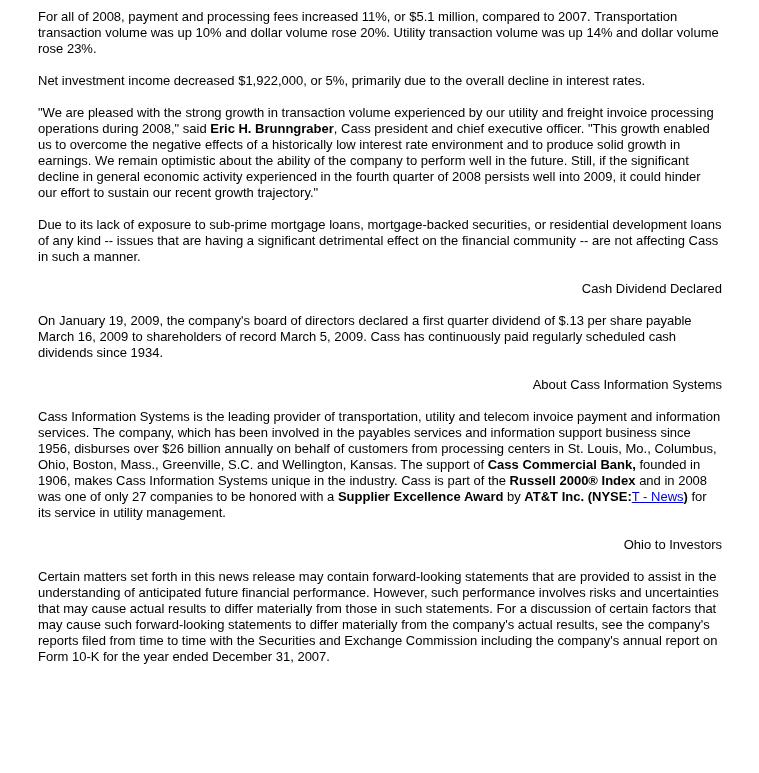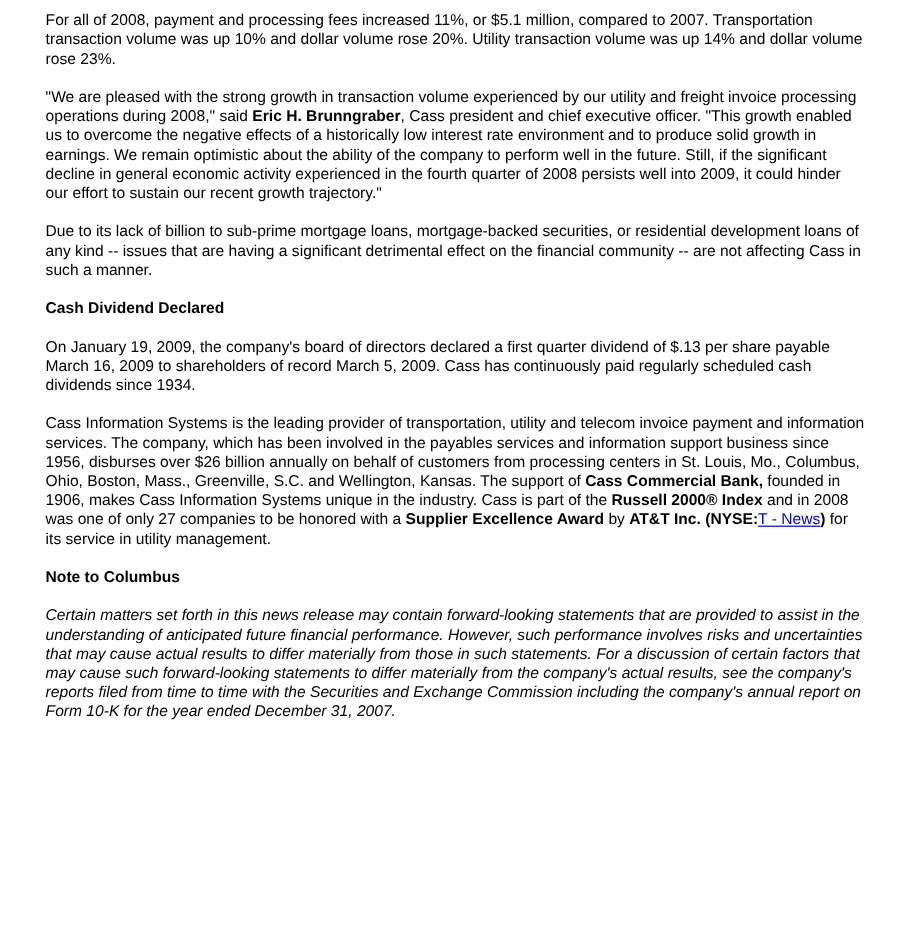--- a/index.html
+++ b/index.html
@@ -17,41 +17,43 @@
     min-height: 773px;
     background: var(--paper);
     box-sizing: border-box;
   }
   .content {
     padding: 9px 37px 0 38px;
     width: 684px;
     box-sizing: content-box;
   }
   .para { margin: 0 0 16px 0; }
-  .heading { margin: 0 0 16px 0; font-weight: bold; }
-  .italic { font-style: italic; }
+  .heading { margin: 0 0 16px 0; font-weight: normal; text-align: right; }
+  .italic { }
   a.boldlink {
     color: var(--ink);
     font-weight: bold;
     cursor: pointer;
   }
   a.bluelink {
     color: var(--blue);
     font-weight: normal;
     text-decoration: underline;
     cursor: pointer;
   }
 </style>
 </head>
 <body>
 
 <div class="page">
   <div class="content">
       <div class="para"><span>For all of 2008, payment and processing fees increased 11%, or $5.1 million, compared to 2007. Transportation transaction volume was up 10% and dollar volume rose 20%. Utility transaction volume was up 14% and dollar volume rose 23%.</span></div>
+      <div class="para"><span>Net investment income decreased $1,922,000, or 5%, primarily due to the overall decline in interest rates.</span></div>
       <div class="para"><span>"We are pleased with the strong growth in transaction volume experienced by our utility and freight invoice processing operations during 2008," said </span><a class="boldlink">Eric H. Brunngraber</a><span>, Cass president and chief executive officer. "This growth enabled us to overcome the negative effects of a historically low interest rate environment and to produce solid growth in earnings. We remain optimistic about the ability of the company to perform well in the future. Still, if the significant decline in general economic activity experienced in the fourth quarter of 2008 persists well into 2009, it could hinder our effort to sustain our recent growth trajectory."</span></div>
-      <div class="para"><span>Due to its lack of billion to sub-prime mortgage loans, mortgage-backed securities, or residential development loans of any kind -- issues that are having a significant detrimental effect on the financial community -- are not affecting Cass in such a manner.</span></div>
+      <div class="para"><span>Due to its lack of exposure to sub-prime mortgage loans, mortgage-backed securities, or residential development loans of any kind -- issues that are having a significant detrimental effect on the financial community -- are not affecting Cass in such a manner.</span></div>
       <div class="heading"><span>Cash Dividend Declared</span></div>
       <div class="para"><span>On January 19, 2009, the company's board of directors declared a first quarter dividend of $.13 per share payable March 16, 2009 to shareholders of record March 5, 2009. Cass has continuously paid regularly scheduled cash dividends since 1934.</span></div>
+      <div class="heading"><span>About Cass Information Systems</span></div>
       <div class="para"><span>Cass Information Systems is the leading provider of transportation, utility and telecom invoice payment and information services. The company, which has been involved in the payables services and information support business since 1956, disburses over $26 billion annually on behalf of customers from processing centers in St. Louis, Mo., Columbus, Ohio, Boston, Mass., Greenville, S.C. and Wellington, Kansas. The support of </span><a class="boldlink">Cass Commercial Bank,</a><span> founded in 1906, makes Cass Information Systems unique in the industry. Cass is part of the </span><a class="boldlink">Russell 2000® Index</a><span> and in 2008 was one of only 27 companies to be honored with a </span><a class="boldlink">Supplier Excellence Award</a><span> by </span><a class="boldlink">AT&amp;T Inc.</a><span> </span><a class="boldlink">(NYSE:</a><a class="bluelink">T - News</a><a class="boldlink">)</a><span> for its service in utility management.</span></div>
-      <div class="heading"><span>Note to Columbus</span></div>
+      <div class="heading"><span>Ohio to Investors</span></div>
       <div class="para italic"><span>Certain matters set forth in this news release may contain forward-looking statements that are provided to assist in the understanding of anticipated future financial performance. However, such performance involves risks and uncertainties that may cause actual results to differ materially from those in such statements. For a discussion of certain factors that may cause such forward-looking statements to differ materially from the company's actual results, see the company's reports filed from time to time with the Securities and Exchange Commission including the company's annual report on Form 10-K for the year ended December 31, 2007.</span></div>
     </div>
 </div>
 
 </body></html>

